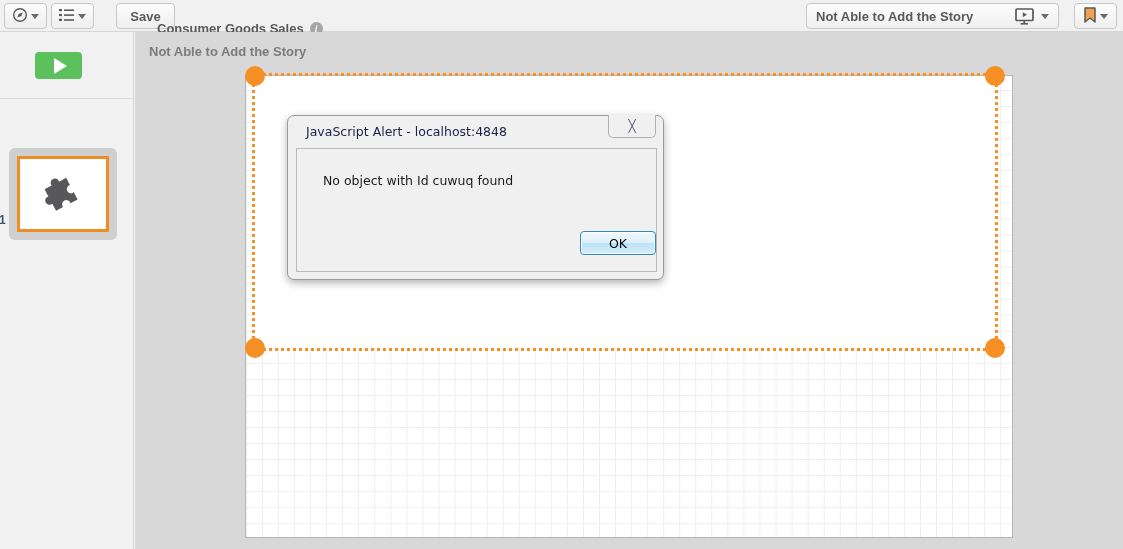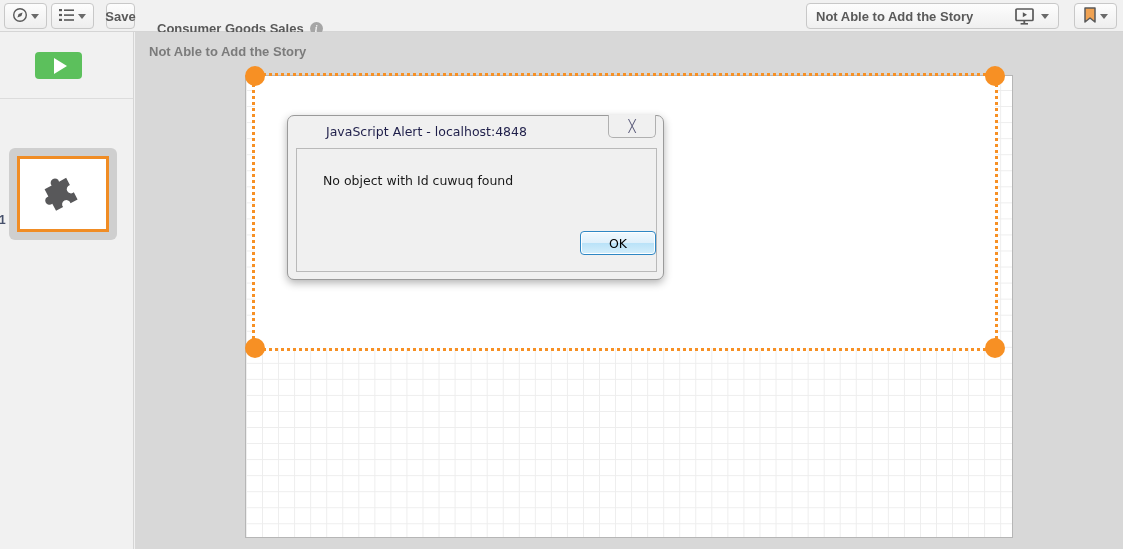--- a/index.html
+++ b/index.html
@@ -34,21 +34,21 @@
     align-items: center;
     justify-content: center;
     cursor: pointer;
     color: #595959;
     font-size: 13px;
     font-weight: bold;
   }
 
   #btn-nav  { left: 4px;  width: 43px; gap: 3px; }
   #btn-list { left: 51px; width: 43px; gap: 3px; }
-  #btn-save { left: 106px; width: 29px; }
+  #btn-save { left: 116px; width: 59px; }
 
   .caret {
     width: 0; height: 0;
     border-left: 4px solid transparent;
     border-right: 4px solid transparent;
     border-top: 5px solid #6a6a6a;
     display: inline-block;
   }
 
   #doc-title {
@@ -238,21 +238,20 @@
   }
   #alert-titlebar {
     position: absolute;
     left: 0; top: 0; width: 100%; height: 31px;
     display: flex; align-items: center;
   }
   #alert-title {
     padding-left: 18px;
     font-size: 12.5px; color: #1f1f4a;
     white-space: nowrap;
-    margin-left: 20px;
   }
   #alert-close {
     position: absolute;
     right: 7px; top: -1px;
     width: 46px; height: 22px;
     background: #f0f0f0;
     border: 1px solid #b0b0b0;
     border-top: none;
     border-radius: 0 0 5px 5px;
     display: flex; align-items: center; justify-content: center;

